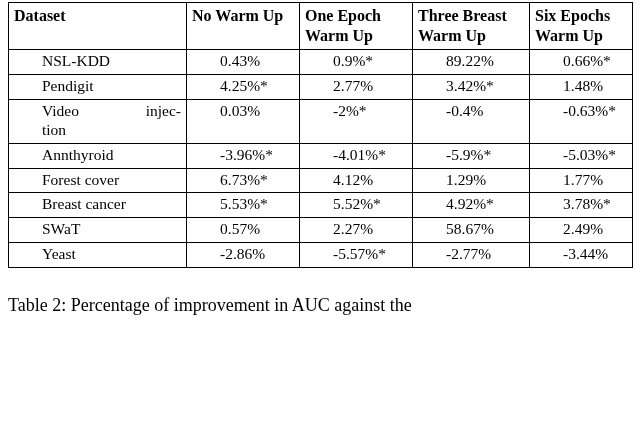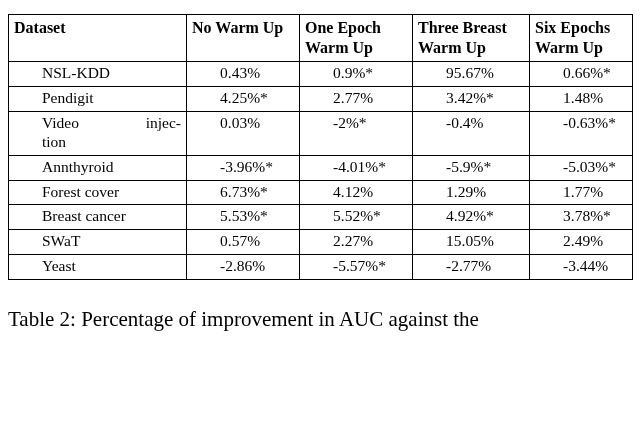--- a/index.html
+++ b/index.html
@@ -19,21 +19,21 @@
     width: 640px;
     height: 435px;
     box-sizing: border-box;
     padding: 0;
   }
   table.results {
     border-collapse: collapse;
     table-layout: fixed;
     width: 624px;
     margin-left: 8px;
-    margin-top: 14px;
+    margin-top: 2px;
     font-size: 15.5px;
   }
   table.results th,
   table.results td {
     border: 1px solid #000000;
     vertical-align: top;
     padding: 2px 5px 3px 5px;
     line-height: 1.22;
   }
   table.results thead th {
@@ -59,21 +59,21 @@
     text-align: justify;
     text-align-last: justify;
     hyphens: manual;
   }
   td.justify .lastline {
     display: block;
     text-align: right;
   }
   .caption {
     margin: 26px 8px 12px 8px;
-    font-size: 21px;
+    font-size: 18px;
     line-height: 1.3;
     text-align: justify;
   }
 </style>
 </head>
 <body>
 
 <div class="page">
 
   <table class="results">
@@ -91,21 +91,21 @@
         <th>One Epoch Warm Up</th>
         <th>Three Breast Warm Up</th>
         <th>Six Epochs Warm Up</th>
       </tr>
     </thead>
     <tbody>
       <tr>
         <td>NSL-KDD</td>
         <td>0.43%</td>
         <td>0.9%*</td>
-        <td>95.67%</td>
+        <td>89.22%</td>
         <td>0.66%*</td>
       </tr>
       <tr>
         <td>Pendigit</td>
         <td>4.25%*</td>
         <td>2.77%</td>
         <td>3.42%*</td>
         <td>1.48%</td>
       </tr>
       <tr>
@@ -133,21 +133,21 @@
         <td>Breast cancer</td>
         <td>5.53%*</td>
         <td>5.52%*</td>
         <td>4.92%*</td>
         <td>3.78%*</td>
       </tr>
       <tr>
         <td>SWaT</td>
         <td>0.57%</td>
         <td>2.27%</td>
-        <td>15.05%</td>
+        <td>58.67%</td>
         <td>2.49%</td>
       </tr>
       <tr>
         <td>Yeast</td>
         <td>-2.86%</td>
         <td>-5.57%*</td>
         <td>-2.77%</td>
         <td>-3.44%</td>
       </tr>
     </tbody>

